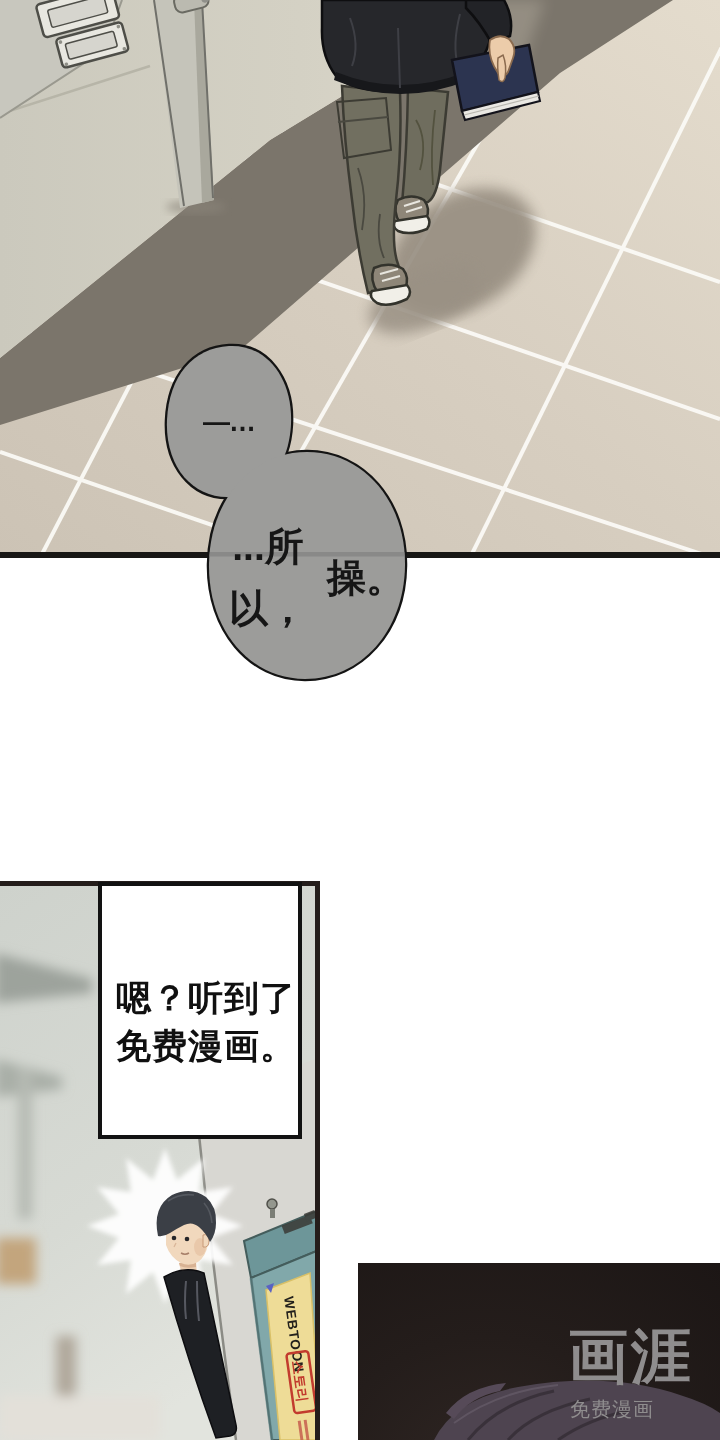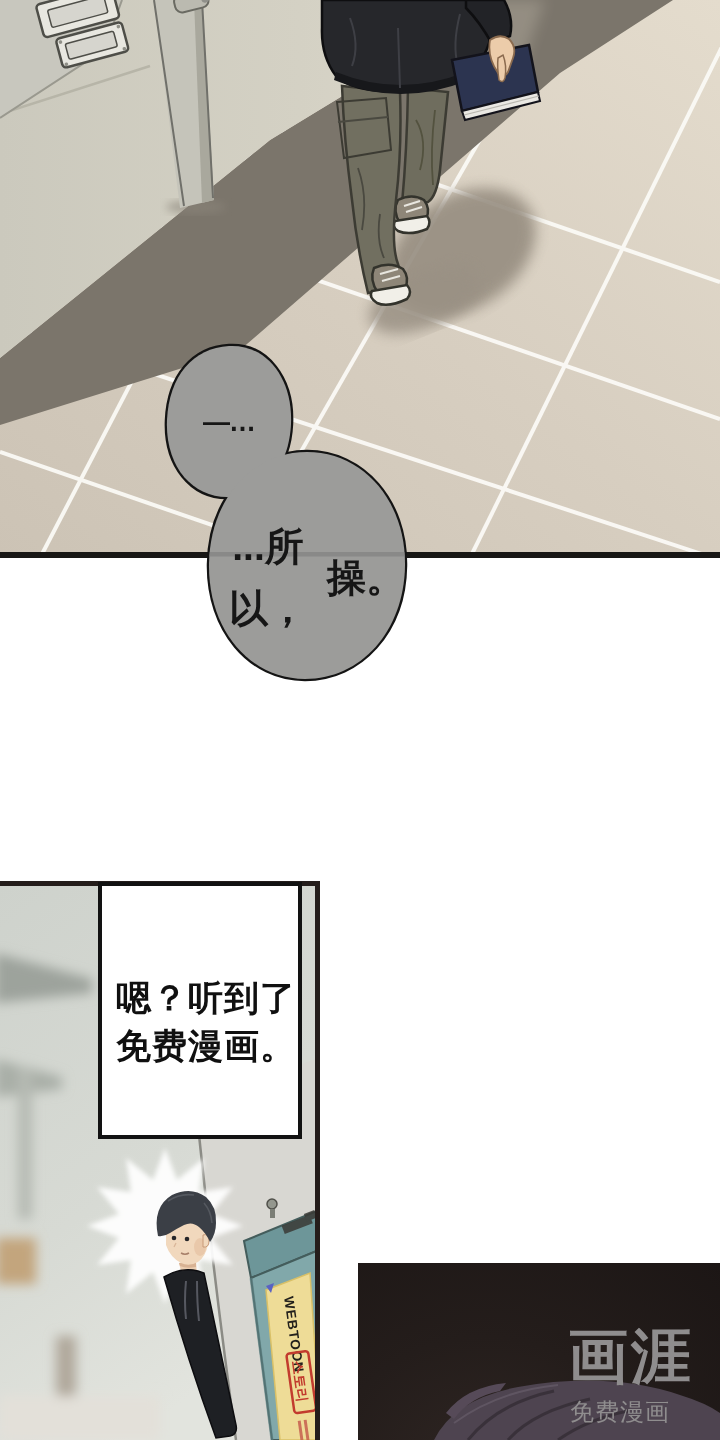--- a/index.html
+++ b/index.html
@@ -15,21 +15,21 @@
                color:#161616;font-weight:700;text-align:center;}
   .bubble-text.small{left:167px;top:348px;width:124px;height:148px;font-size:27px;letter-spacing:-1px;}
   .bubble-text.large{left:209px;top:454px;width:196px;height:224px;flex-direction:row;
                      font-size:39px;line-height:1.58;transform:translateY(12px);}
   .caption-box{position:absolute;left:98px;top:853px;width:204px;height:257px;box-sizing:border-box;
                background:#ffffff;border:4px solid #121212;padding:88px 0 0 14px;
                font-size:35px;font-weight:700;line-height:1.36;letter-spacing:1px;color:#101010;margin-top:29px;}
   .hair-svg{position:absolute;left:0;bottom:0;}
   .wm{position:absolute;left:210px;top:64px;color:#8f8d8e;}
   .wm-logo{font-size:60px;font-weight:900;letter-spacing:3px;line-height:1;}
-  .wm-tag{font-size:24px;font-weight:500;letter-spacing:1px;margin-top:9px;padding-left:2px;}
+  .wm-tag{font-size:20px;font-weight:500;letter-spacing:1px;margin-top:9px;padding-left:2px;}
 </style>
 </head>
 <body>
 
 <div class="page">
 
   <section class="panel panel1">
     <svg width="720" height="558" viewBox="0 0 720 558">
       <defs>
         <linearGradient id="tileG" x1="0" y1="1" x2="1" y2="0">

